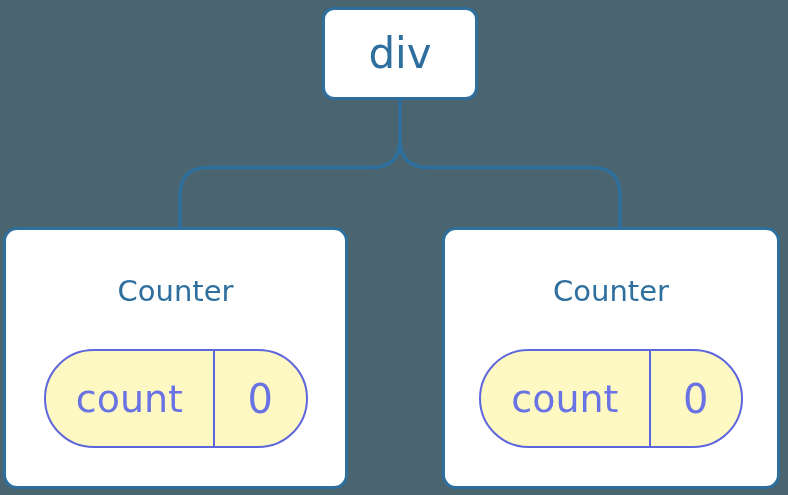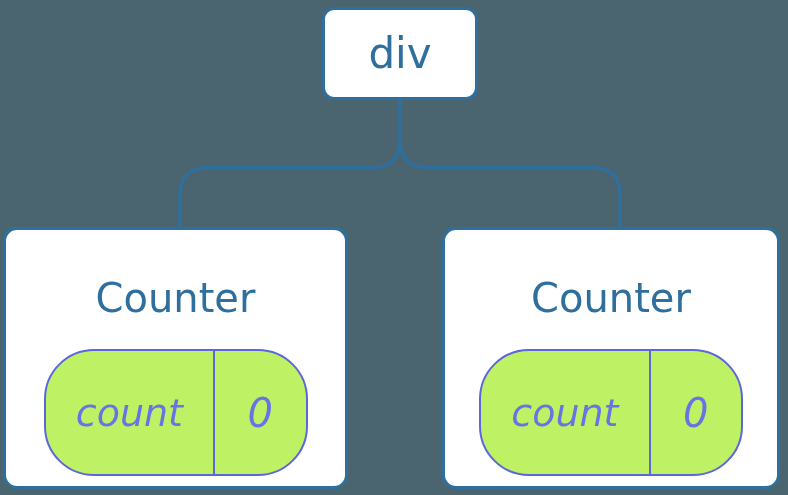--- a/index.html
+++ b/index.html
@@ -50,38 +50,37 @@
     border: 3px solid #2E6F9E;
     border-radius: 14px;
     box-sizing: border-box;
   }
   .card-left  { left: 3px;   width: 345px; }
   .card-right { left: 442px; width: 338px; }
   .card-title {
     margin-top: 46px;
     text-align: center;
     color: #2E6F9E;
-    font-size: 40px;
+    font-size: 29px;
     line-height: 1.1;
   }
   .pill {
     position: absolute;
     left: 50%;
     transform: translateX(-50%);
     top: 119px;
     width: 264px;
-    height: 127px;
+    height: 99px;
     border: 2px solid #5D66DD;
     border-radius: 50px;
     box-sizing: border-box;
     display: flex;
     align-items: stretch;
-    background: #bef264;
+    background: #fef9c3;
     overflow: hidden;
-    font-style: italic;
   }
   .pill-key {
     width: 64.5%;
     border-right: 2px solid #5D66DD;
     display: flex;
     align-items: center;
     justify-content: center;
     color: #6A73E3;
     font-size: 38px;
   }

